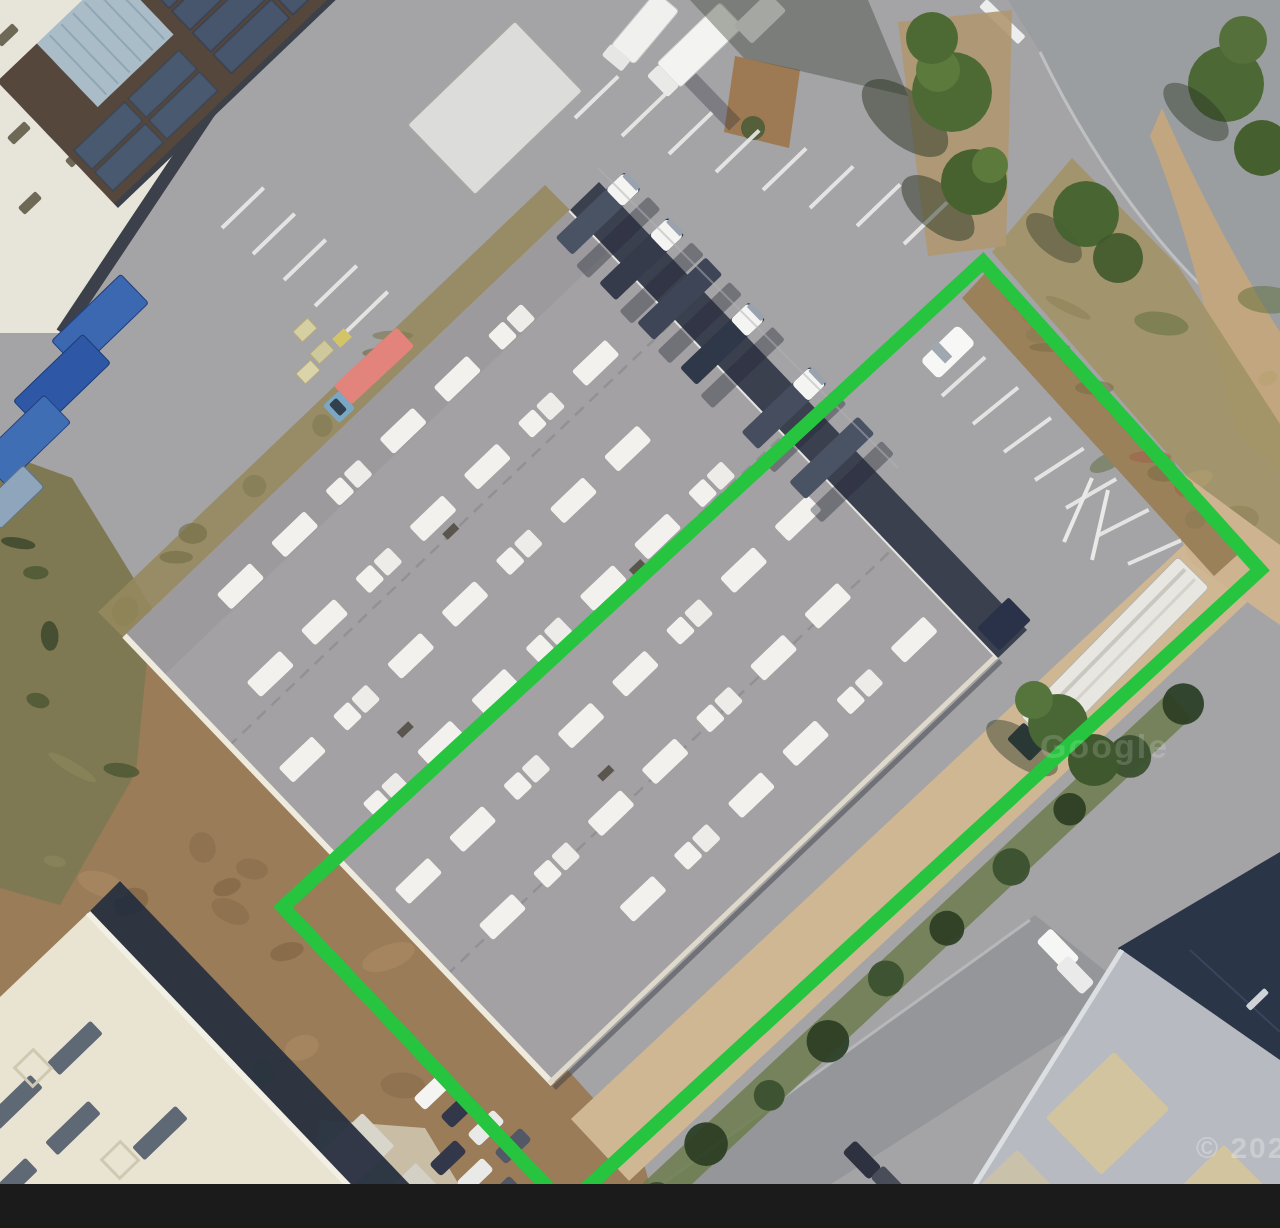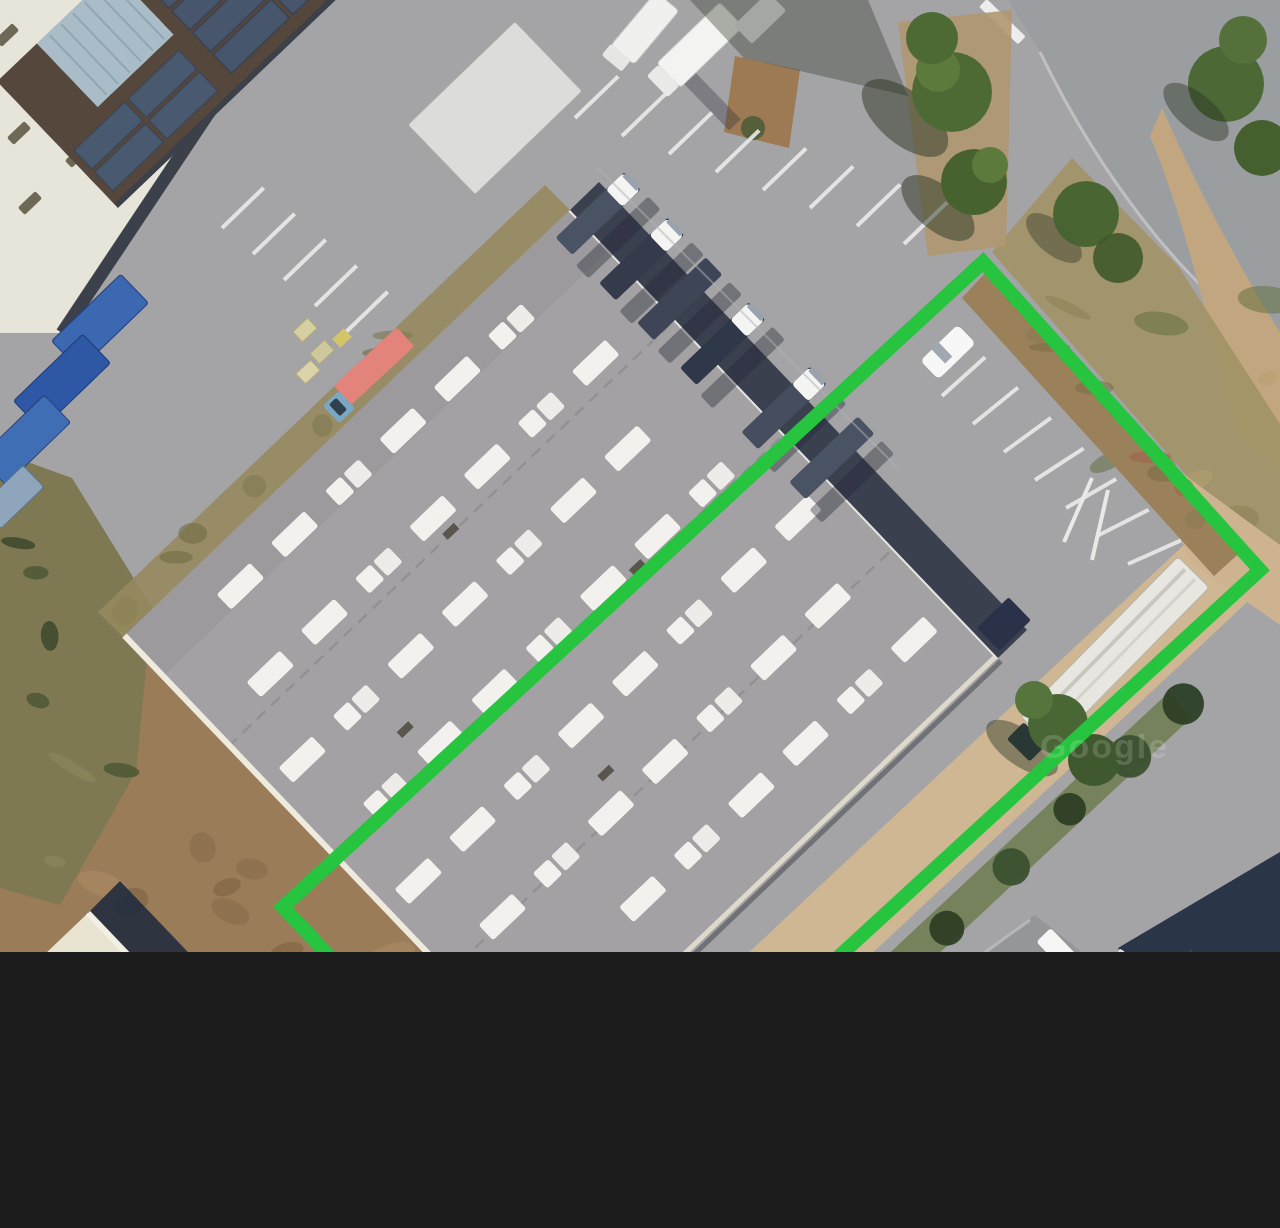--- a/index.html
+++ b/index.html
@@ -1,16 +1,16 @@
 <!DOCTYPE html>
 <html><head>
 <meta charset="utf-8">
 <style>
   html,body{margin:0;padding:0;background:#1b1b1b;}
-  #screenshot{position:relative;width:1280px;height:952px;overflow:hidden;background:#0f766e;}
+  #screenshot{position:relative;width:1280px;height:1184px;overflow:hidden;background:#0f766e;}
   svg{display:block;width:1280px;height:1228px;}
   text{font-family:"Liberation Sans", sans-serif;}
   .attr-label{font-size:27px;font-weight:500;}
   .wm{font-weight:bold;letter-spacing:2px;}
 </style>
 </head>
 <body>
 
 <div id="screenshot">
 <svg viewBox="0 0 1280 1228" xmlns="http://www.w3.org/2000/svg">

